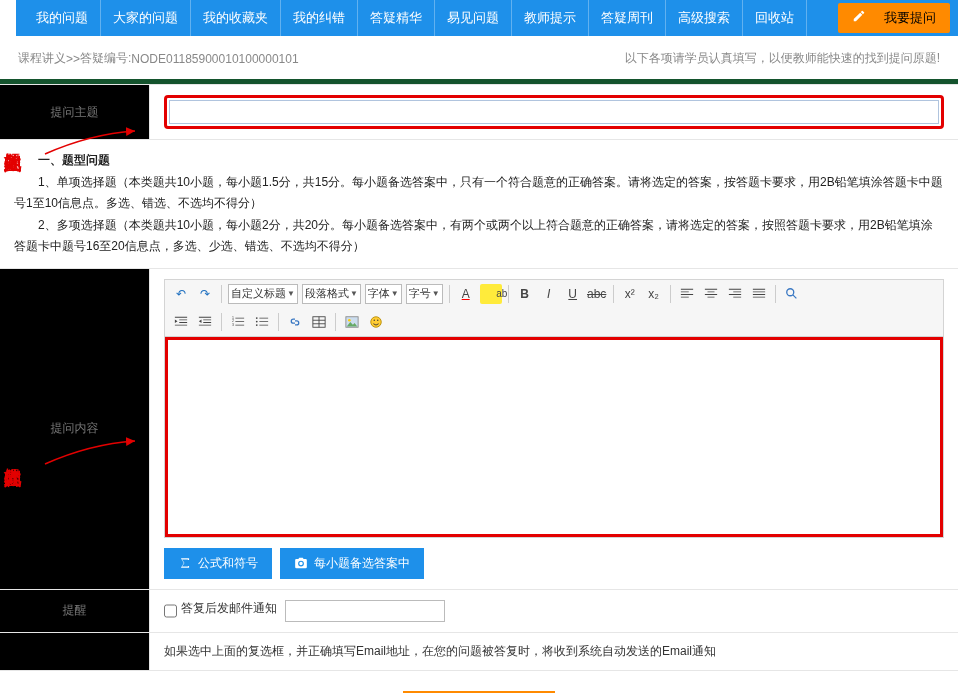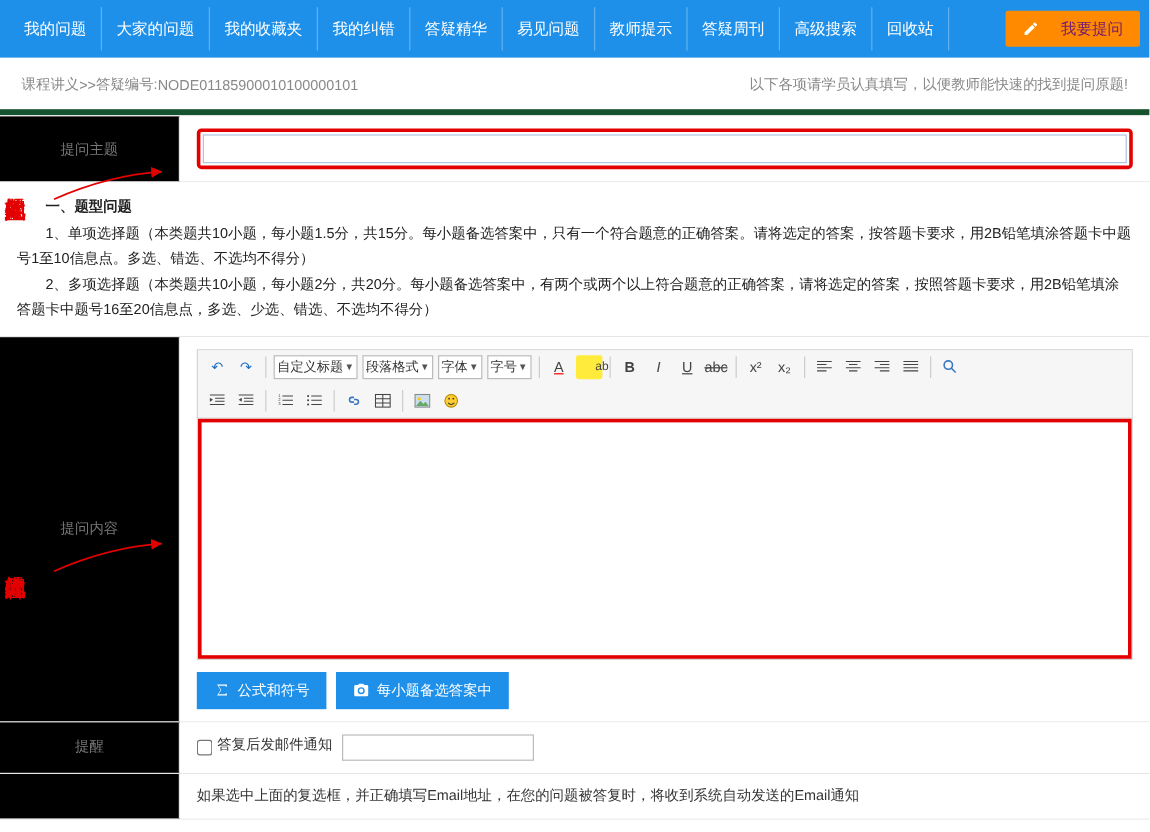--- a/index.html
+++ b/index.html
@@ -1,21 +1,21 @@
 <!DOCTYPE html>
 <html><head>
 <meta charset="utf-8">
 <style>
 * { box-sizing: border-box; margin: 0; padding: 0; }
 body { font-family: "Microsoft YaHei", Arial, sans-serif; font-size: 12px; background: #fff; color: #333; }
 
-.topnav { background: #1e90ea; height: 48px; display: flex; align-items: center; padding: 0 8px; }
+.topnav { background: #1e90ea; height: 36px; display: flex; align-items: center; padding: 0 8px; margin-left: 16px; }
 .topnav .nav-item { color: #fff; padding: 0 12px; line-height: 36px; border-right: 1px solid rgba(255,255,255,0.3); cursor: pointer; font-size: 13px; }
 .topnav .spacer { flex: 1; }
-.topnav .ask-btn { background: #ff8a00; color: #701a75; padding: 6px 14px; border-radius: 2px; cursor: pointer; display: flex; align-items: center; gap: 18px; font-size: 13px; }
+.topnav .ask-btn { background: #ff8a00; color: #000000; padding: 6px 14px; border-radius: 2px; cursor: pointer; display: flex; gap: 18px; font-size: 13px; }
 .topnav .ask-btn svg { width: 14px; height: 14px; fill: #fff; }
 
 .sub-header { display: flex; align-items: center; padding: 14px 18px 12px 18px; color: #888; font-size: 12px; }
 .sub-header .right-hint { margin-left: auto; color: #888; }
 
 .form-area { position: relative; }
 .row { display: flex; border-top: 1px solid #e6e6e6; }
 .row .label { width: 150px; min-width: 150px; background: #000000; color: #777; display: flex; align-items: center; justify-content: center; font-size: 12px; padding: 10px 0; border-right: 1px solid #e6e6e6; }
 .row .content { flex: 1; padding: 10px 14px; background: #fff; }
 

